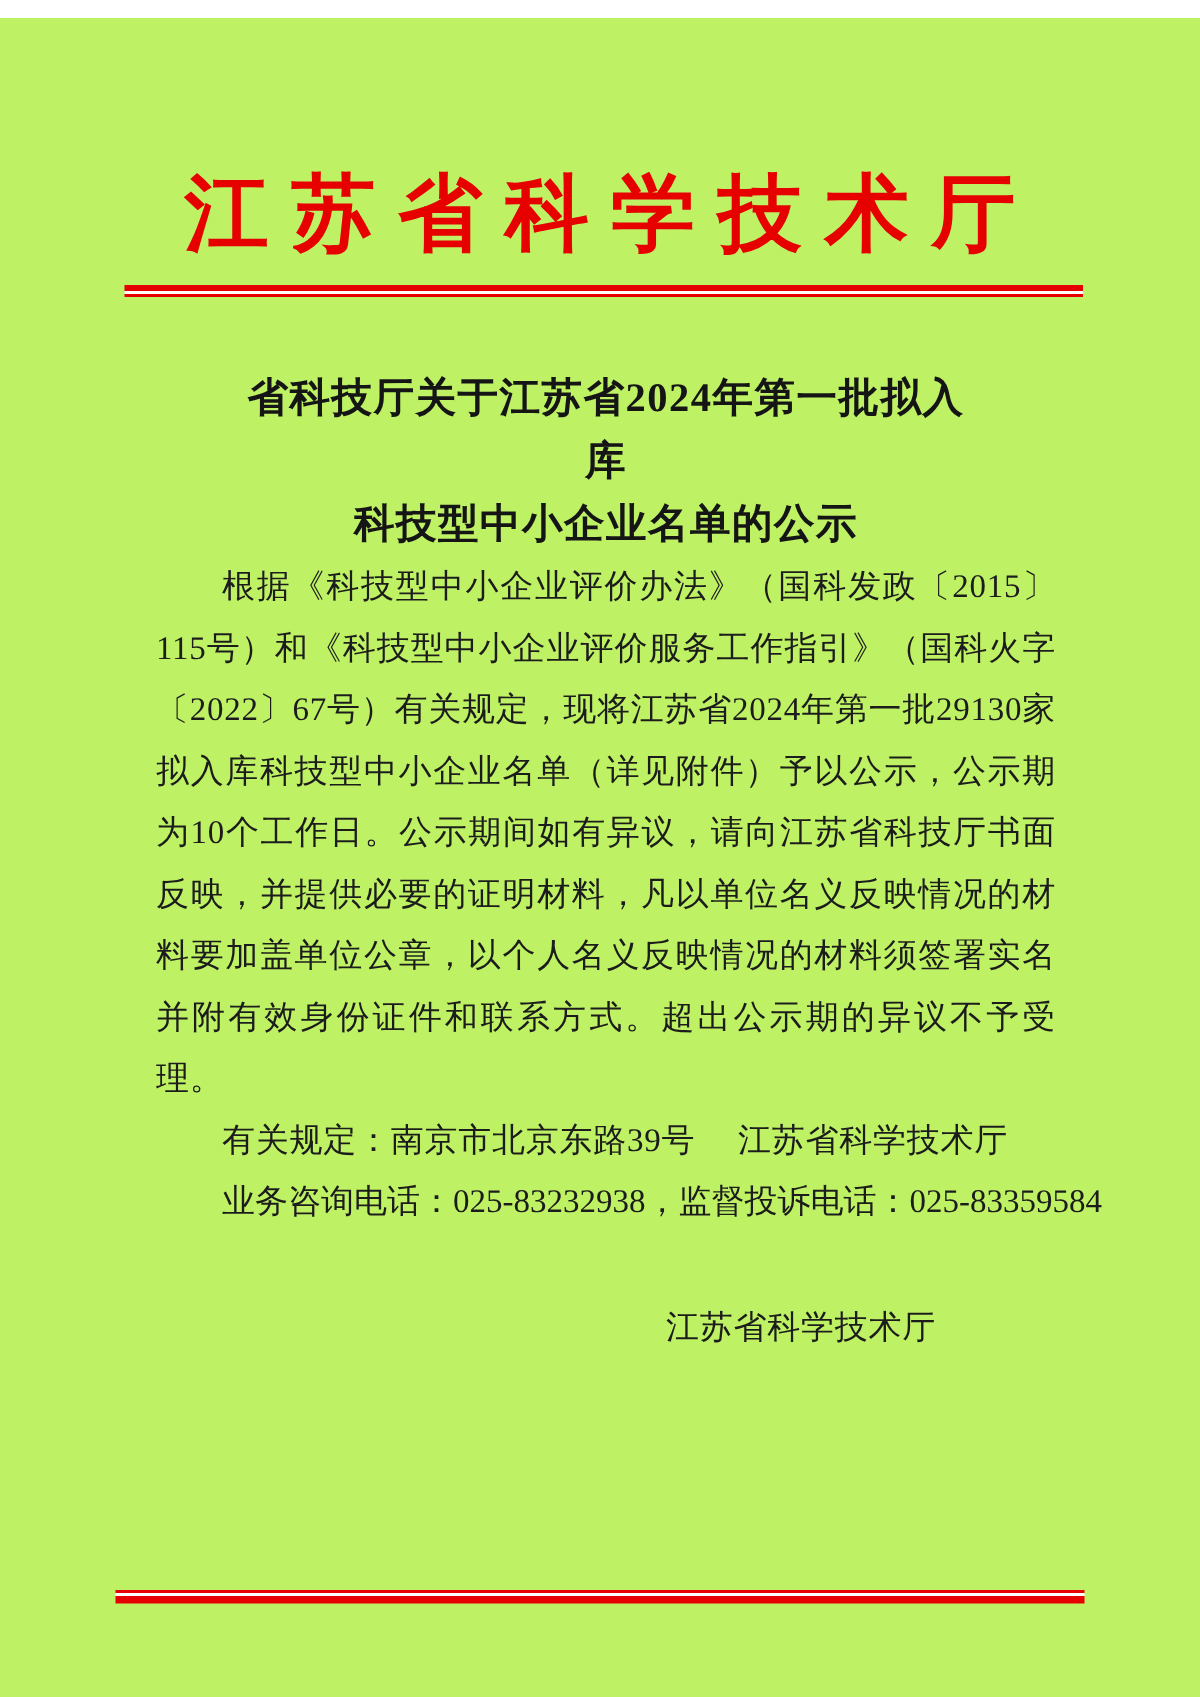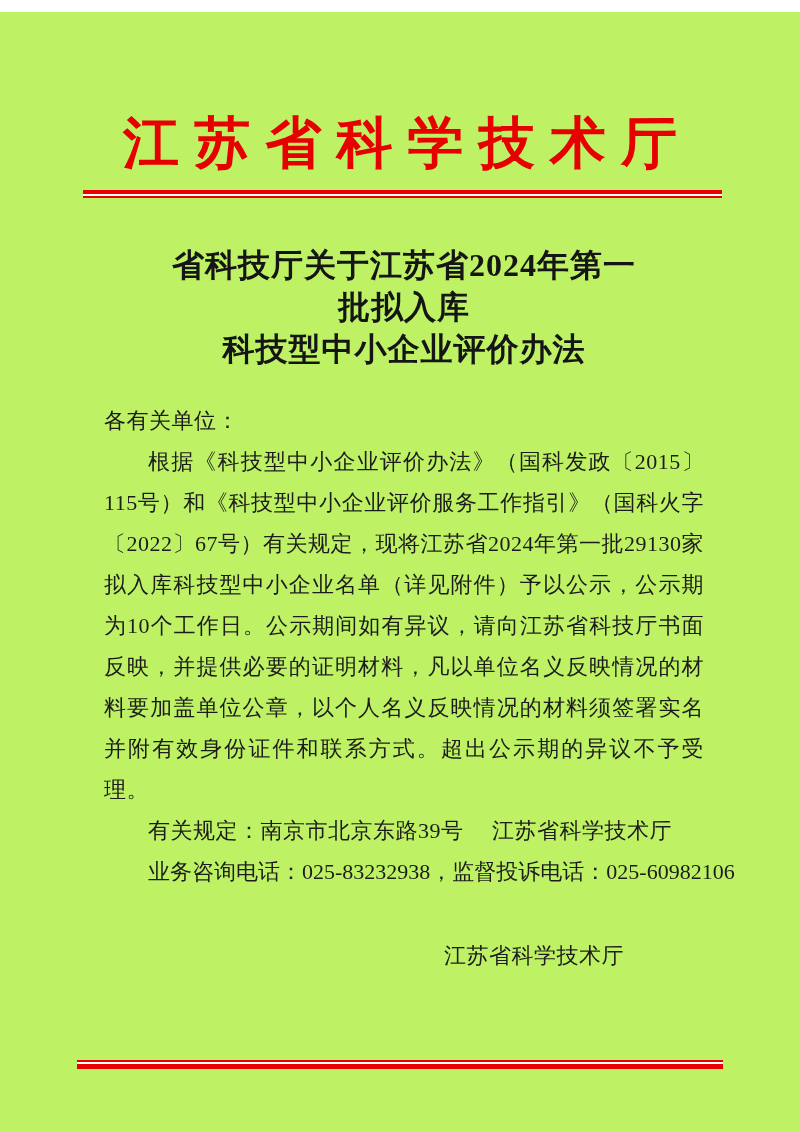--- a/index.html
+++ b/index.html
@@ -30,21 +30,21 @@
     margin: 15px 78px 0 83px; 
   }
   .rule-top .bar-thick { height: 4px; background: #e60000; }
   .rule-top .gap       { height: 2px; background: #ffffff; }
   .rule-top .bar-thin  { height: 2px; background: #e60000; }
 
   
   .title {
     margin: 46px 60px 0 60px;
     text-align: center;
-    font-size: 32px;
+    font-size: 27px;
     font-weight: bold;
     line-height: 42px;
     letter-spacing: 1px;
     color: #151515;
   }
   .title .tline { display: block; }
 
   
   .content {
     margin: 0;
@@ -101,31 +101,30 @@
       <div class="bar-thick"></div>
       <div class="gap"></div>
       <div class="bar-thin"></div>
     </div>
   </header>
 
   <main class="content">
 
     <h1 class="title">
       <span class="tline">省科技厅关于江苏省2024年第一批拟入库</span>
-      <span class="tline">科技型中小企业评价办法</span>
+      <span class="tline">科技型中小企业名单的公示</span>
     </h1>
 
-    <p class="salutation">各有关单位：</p>
 
     <p class="para">根据《科技型中小企业评价办法》（国科发政〔2015〕115号）和《科技型中小企业评价服务工作指引》（国科火字〔2022〕67号）有关规定，现将江苏省2024年第一批29130家拟入库科技型中小企业名单（详见附件）予以公示，公示期为10个工作日。公示期间如有异议，请向江苏省科技厅书面反映，并提供必要的证明材料，凡以单位名义反映情况的材料要加盖单位公章，以个人名义反映情况的材料须签署实名并附有效身份证件和联系方式。超出公示期的异议不予受理。</p>
 
     <p class="contact">有关规定：南京市北京东路39号　 江苏省科学技术厅</p>
 
 
-    <p class="contact tight">业务咨询电话：025-83232938，监督投诉电话：025-60982106</p>
+    <p class="contact tight">业务咨询电话：025-83232938，监督投诉电话：025-83359584</p>
 
 
     <div class="signature">
       <div>江苏省科学技术厅</div>
     </div>
 
   </main>
 
   <div class="rule-bottom">
     <div class="bar-thin"></div>

